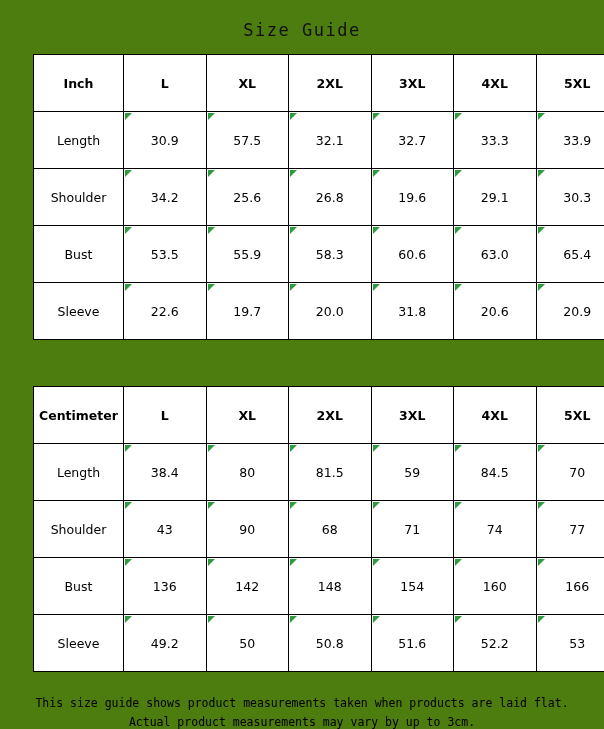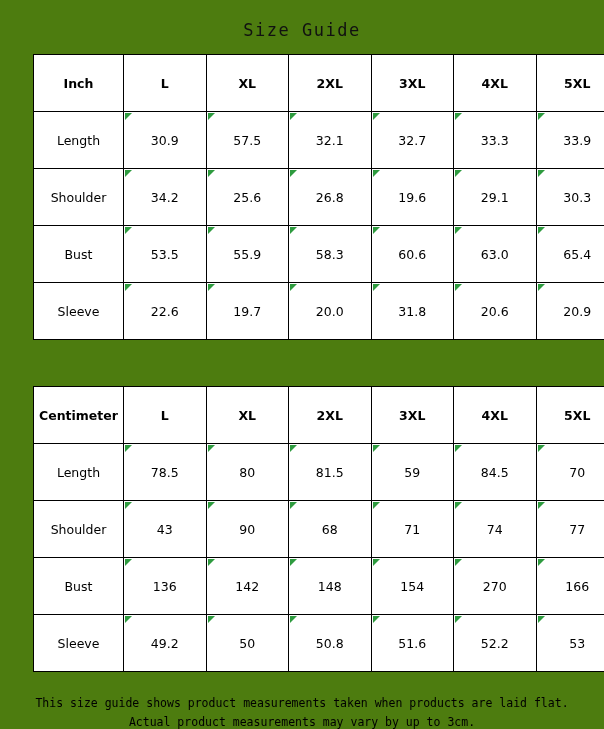--- a/index.html
+++ b/index.html
@@ -177,21 +177,21 @@
           <th>XL</th>
           <th>2XL</th>
           <th>3XL</th>
           <th>4XL</th>
           <th>5XL</th>
         </tr>
       </thead>
       <tbody>
         <tr>
           <td class="rowhead">Length</td>
-          <td class="data">78.5</td>
+          <td class="data">38.4</td>
           <td class="data">80</td>
           <td class="data">81.5</td>
           <td class="data">59</td>
           <td class="data">84.5</td>
           <td class="data">70</td>
         </tr>
         <tr>
           <td class="rowhead">Shoulder</td>
           <td class="data">43</td>
           <td class="data">90</td>
@@ -199,21 +199,21 @@
           <td class="data">71</td>
           <td class="data">74</td>
           <td class="data">77</td>
         </tr>
         <tr>
           <td class="rowhead">Bust</td>
           <td class="data">136</td>
           <td class="data">142</td>
           <td class="data">148</td>
           <td class="data">154</td>
-          <td class="data">270</td>
+          <td class="data">160</td>
           <td class="data">166</td>
         </tr>
         <tr>
           <td class="rowhead">Sleeve</td>
           <td class="data">49.2</td>
           <td class="data">50</td>
           <td class="data">50.8</td>
           <td class="data">51.6</td>
           <td class="data">52.2</td>
           <td class="data">53</td>

